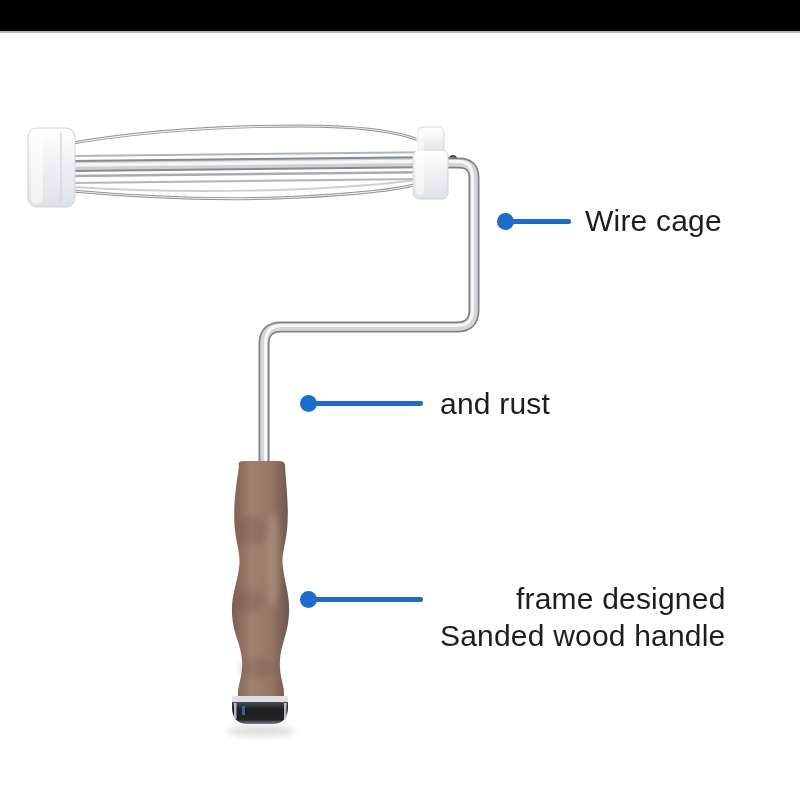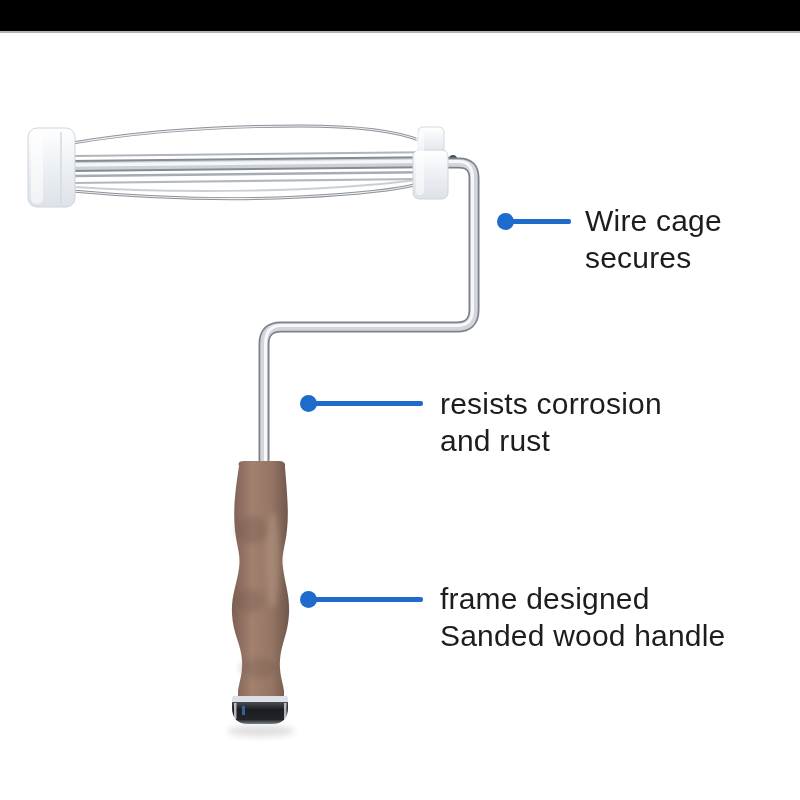--- a/index.html
+++ b/index.html
@@ -20,20 +20,21 @@
     background:var(--blue,#1e6bcb);
   }
   .callout-line{
     position:absolute;height:4.5px;border-radius:2px;
     background:var(--blue,#1e6bcb);
   }
   .callout-text{
     position:absolute;color:var(--ink,#1d1d1f);
     font-size:30px;line-height:36.5px;font-weight:400;letter-spacing:.2px;
     white-space:nowrap;
+    text-align:right;
   }
   
   .c1-dot{left:497px;top:213px;}
   .c1-line{left:505px;top:219px;width:66px;}
   .c1-text{left:585px;top:203px;}
   
   .c2-dot{left:300px;top:395px;}
   .c2-line{left:308px;top:401px;width:115px;}
   .c2-text{left:440px;top:386px;}
   
@@ -140,29 +141,27 @@
     <rect x="284" y="703" width="2.5" height="16" fill="#e7ebee" opacity="0.75"></rect>
     <rect x="242" y="706" width="3" height="9" fill="#3f6fb5" opacity="0.8"></rect>
   </g>
 </svg>
 
 <div class="callout">
   <div class="callout-dot c1-dot"></div>
   <div class="callout-line c1-line"></div>
   <div class="callout-text c1-text">
     <div>Wire cage</div>
-    <div>secures</div>
   </div>
 </div>
 
 <div class="callout">
   <div class="callout-dot c2-dot"></div>
   <div class="callout-line c2-line"></div>
   <div class="callout-text c2-text">
-    <div>resists corrosion</div>
     <div>and rust</div>
   </div>
 </div>
 
 <div class="callout">
   <div class="callout-dot c3-dot"></div>
   <div class="callout-line c3-line"></div>
   <div class="callout-text c3-text">
     <div>frame designed</div>
     <div>Sanded wood handle</div>

